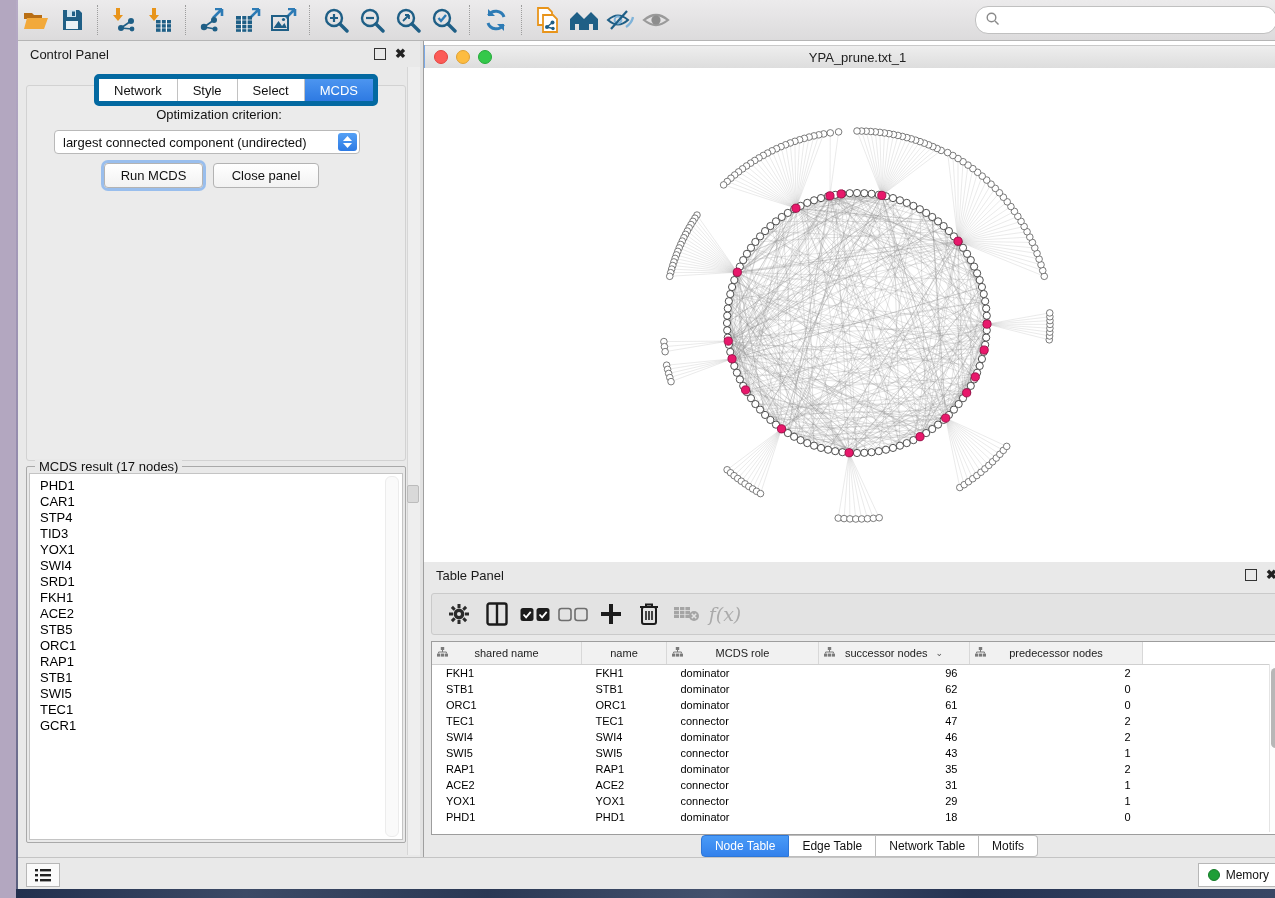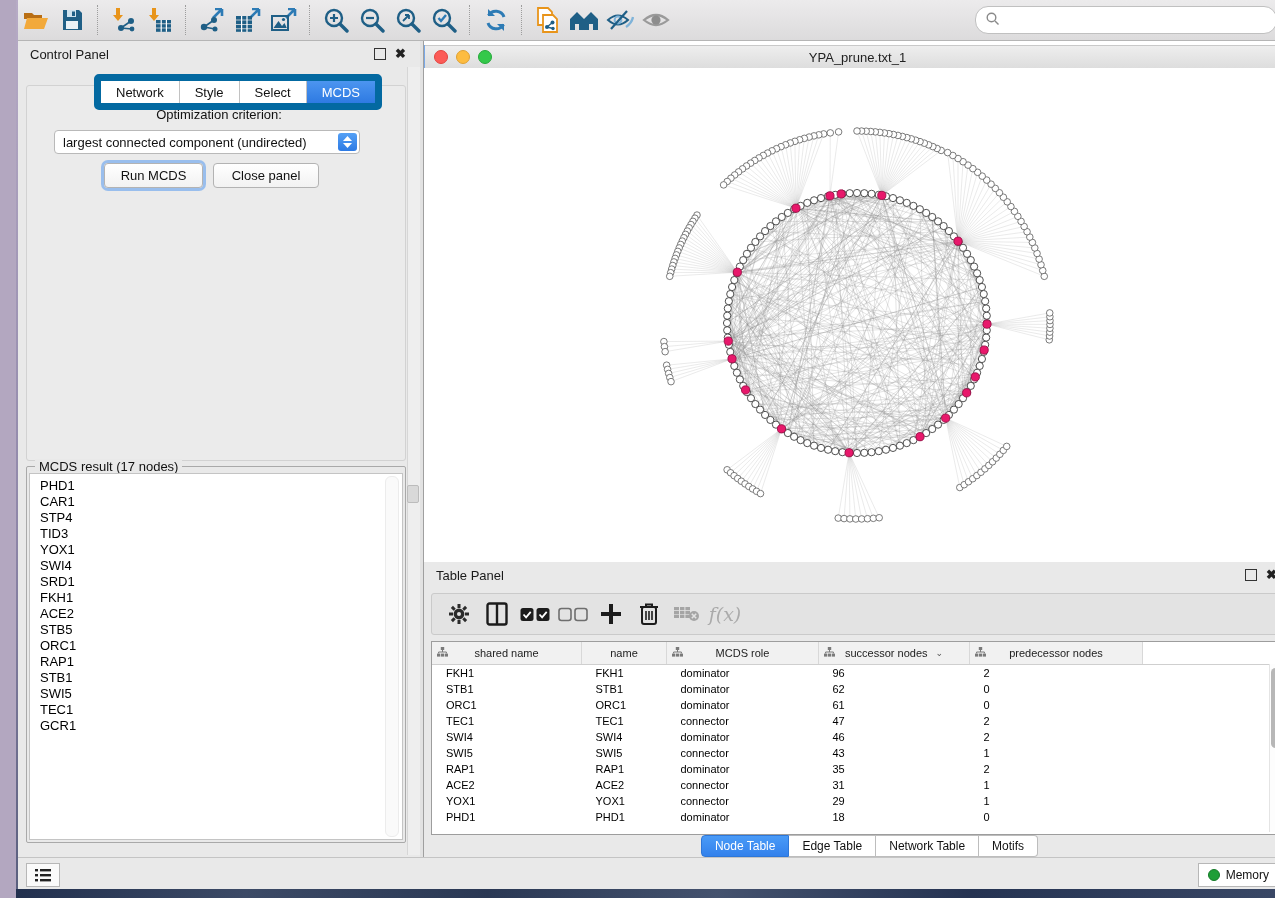--- a/index.html
+++ b/index.html
@@ -25,21 +25,21 @@
 
   
   #control-panel{position:absolute;left:2px;top:41px;width:402px;height:816px;background:#e9e9e9;}
   #cp-titlebar{position:absolute;left:0;top:0;width:100%;height:26px;display:flex;align-items:center;}
   #cp-title{font-size:13px;color:#1a1a1a;margin-left:12px;flex:1;}
   .win-ctrl{display:flex;align-items:center;gap:9px;margin-right:14px;}
   .float-box{width:10px;height:10px;border:1.5px solid #333;}
   .close-x{font-size:13px;font-weight:bold;color:#222;line-height:10px;}
   #cp-scrollstrip{position:absolute;right:0;top:26px;width:12px;height:788px;background:#eeeeee;border-left:1px solid #d6d6d6;}
   #cp-split-handle{position:absolute;right:1px;top:418px;width:10px;height:16px;background:#d9d9d9;border:1px solid #bcbcbc;border-radius:2px;}
-  #cp-tabs{position:absolute;left:76px;top:33px;height:22px;display:flex;border:7px solid #0369a1;border-radius:5px;overflow:hidden;background:#fff;}
+  #cp-tabs{position:absolute;left:76px;top:33px;height:22px;display:flex;border:5px solid #0369a1;border-radius:5px;overflow:hidden;background:#fff;}
   .seg{padding:0 15px;font-size:13px;display:flex;align-items:center;background:#fff;color:#111;border-right:1px solid #c2c2c2;cursor:default;}
   .seg:last-child{border-right:none;}
   .seg.active{background:linear-gradient(#4c95f0,#2e7ae2);color:#fff;border-right:none;}
   #cp-pane{position:absolute;left:8px;top:44px;width:378px;height:374px;background:#ebebeb;border:1px solid #d2d2d2;border-radius:3px;}
   #opt-label{position:absolute;left:0;top:66px;width:100%;text-align:center;font-size:13px;color:#111;}
   #criterion{position:absolute;left:36px;top:89px;width:304px;height:22px;background:#fff;border:1px solid #b9b9b9;border-radius:4px;
     display:flex;align-items:center;font-size:13px;}
   #criterion-text{flex:1;padding-left:8px;color:#111;white-space:nowrap;}
   #criterion-stepper{width:19px;height:18px;margin-right:2px;border-radius:3px;background:linear-gradient(#54a0f5,#2d7ae4);
     display:flex;flex-direction:column;align-items:center;justify-content:center;gap:2px;}
@@ -79,21 +79,21 @@
   .fx-label{font-family:"DejaVu Serif",serif;font-style:italic;font-size:19px;color:#aaa;}
   #table-box{position:absolute;left:7px;top:79px;width:851px;height:192px;background:#fff;border:1px solid #9d9d9d;overflow:hidden;}
   table.datatable{border-collapse:collapse;table-layout:fixed;width:838px;font-size:11px;}
   table.datatable th{height:20px;background:#f1f1f1;border-right:1px solid #d8d8d8;border-bottom:1px solid #cfcfcf;
     font-weight:normal;color:#222;text-align:center;position:relative;white-space:nowrap;overflow:hidden;}
   table.datatable th.filler{background:#fff;border-right:none;}
   .th-inner{display:flex;align-items:center;justify-content:center;gap:5px;}
   .hier-icon{flex:0 0 auto;display:inline-flex;position:absolute;left:5px;top:5px;}
   .sort-arrow{font-size:9px;color:#555;margin-left:3px;}
   table.datatable td{height:16px;padding:0 10px 0 14px;color:#000;white-space:nowrap;overflow:hidden;}
-  table.datatable td.num{padding-right:12px;}
+  table.datatable td.num{text-align:right;padding-right:12px;}
   #table-vscroll{position:absolute;right:1px;top:22px;width:12px;height:168px;background:#fdfdfd;border-left:1px solid #e4e4e4;}
   #table-vthumb{position:absolute;left:1px;top:4px;width:9px;height:80px;background:#b7b7b7;border-radius:5px;}
   #tp-tabs{position:absolute;left:0;top:273px;width:100%;height:22px;display:flex;justify-content:center;background:#e9e9e9;}
   .bottom-tab{height:20px;padding:0 13px;display:flex;align-items:center;font-size:12px;background:#fff;color:#111;
     border:1px solid #bdbdbd;border-left:none;}
   .bottom-tab:first-child{border-left:1px solid #bdbdbd;border-radius:4px 0 0 4px;}
   .bottom-tab:last-child{border-radius:0 4px 4px 0;}
   .bottom-tab.active{background:linear-gradient(#4a9bf7,#3381ec);color:#fff;border-color:#2e77d8;margin-left:24px;}
 
   

